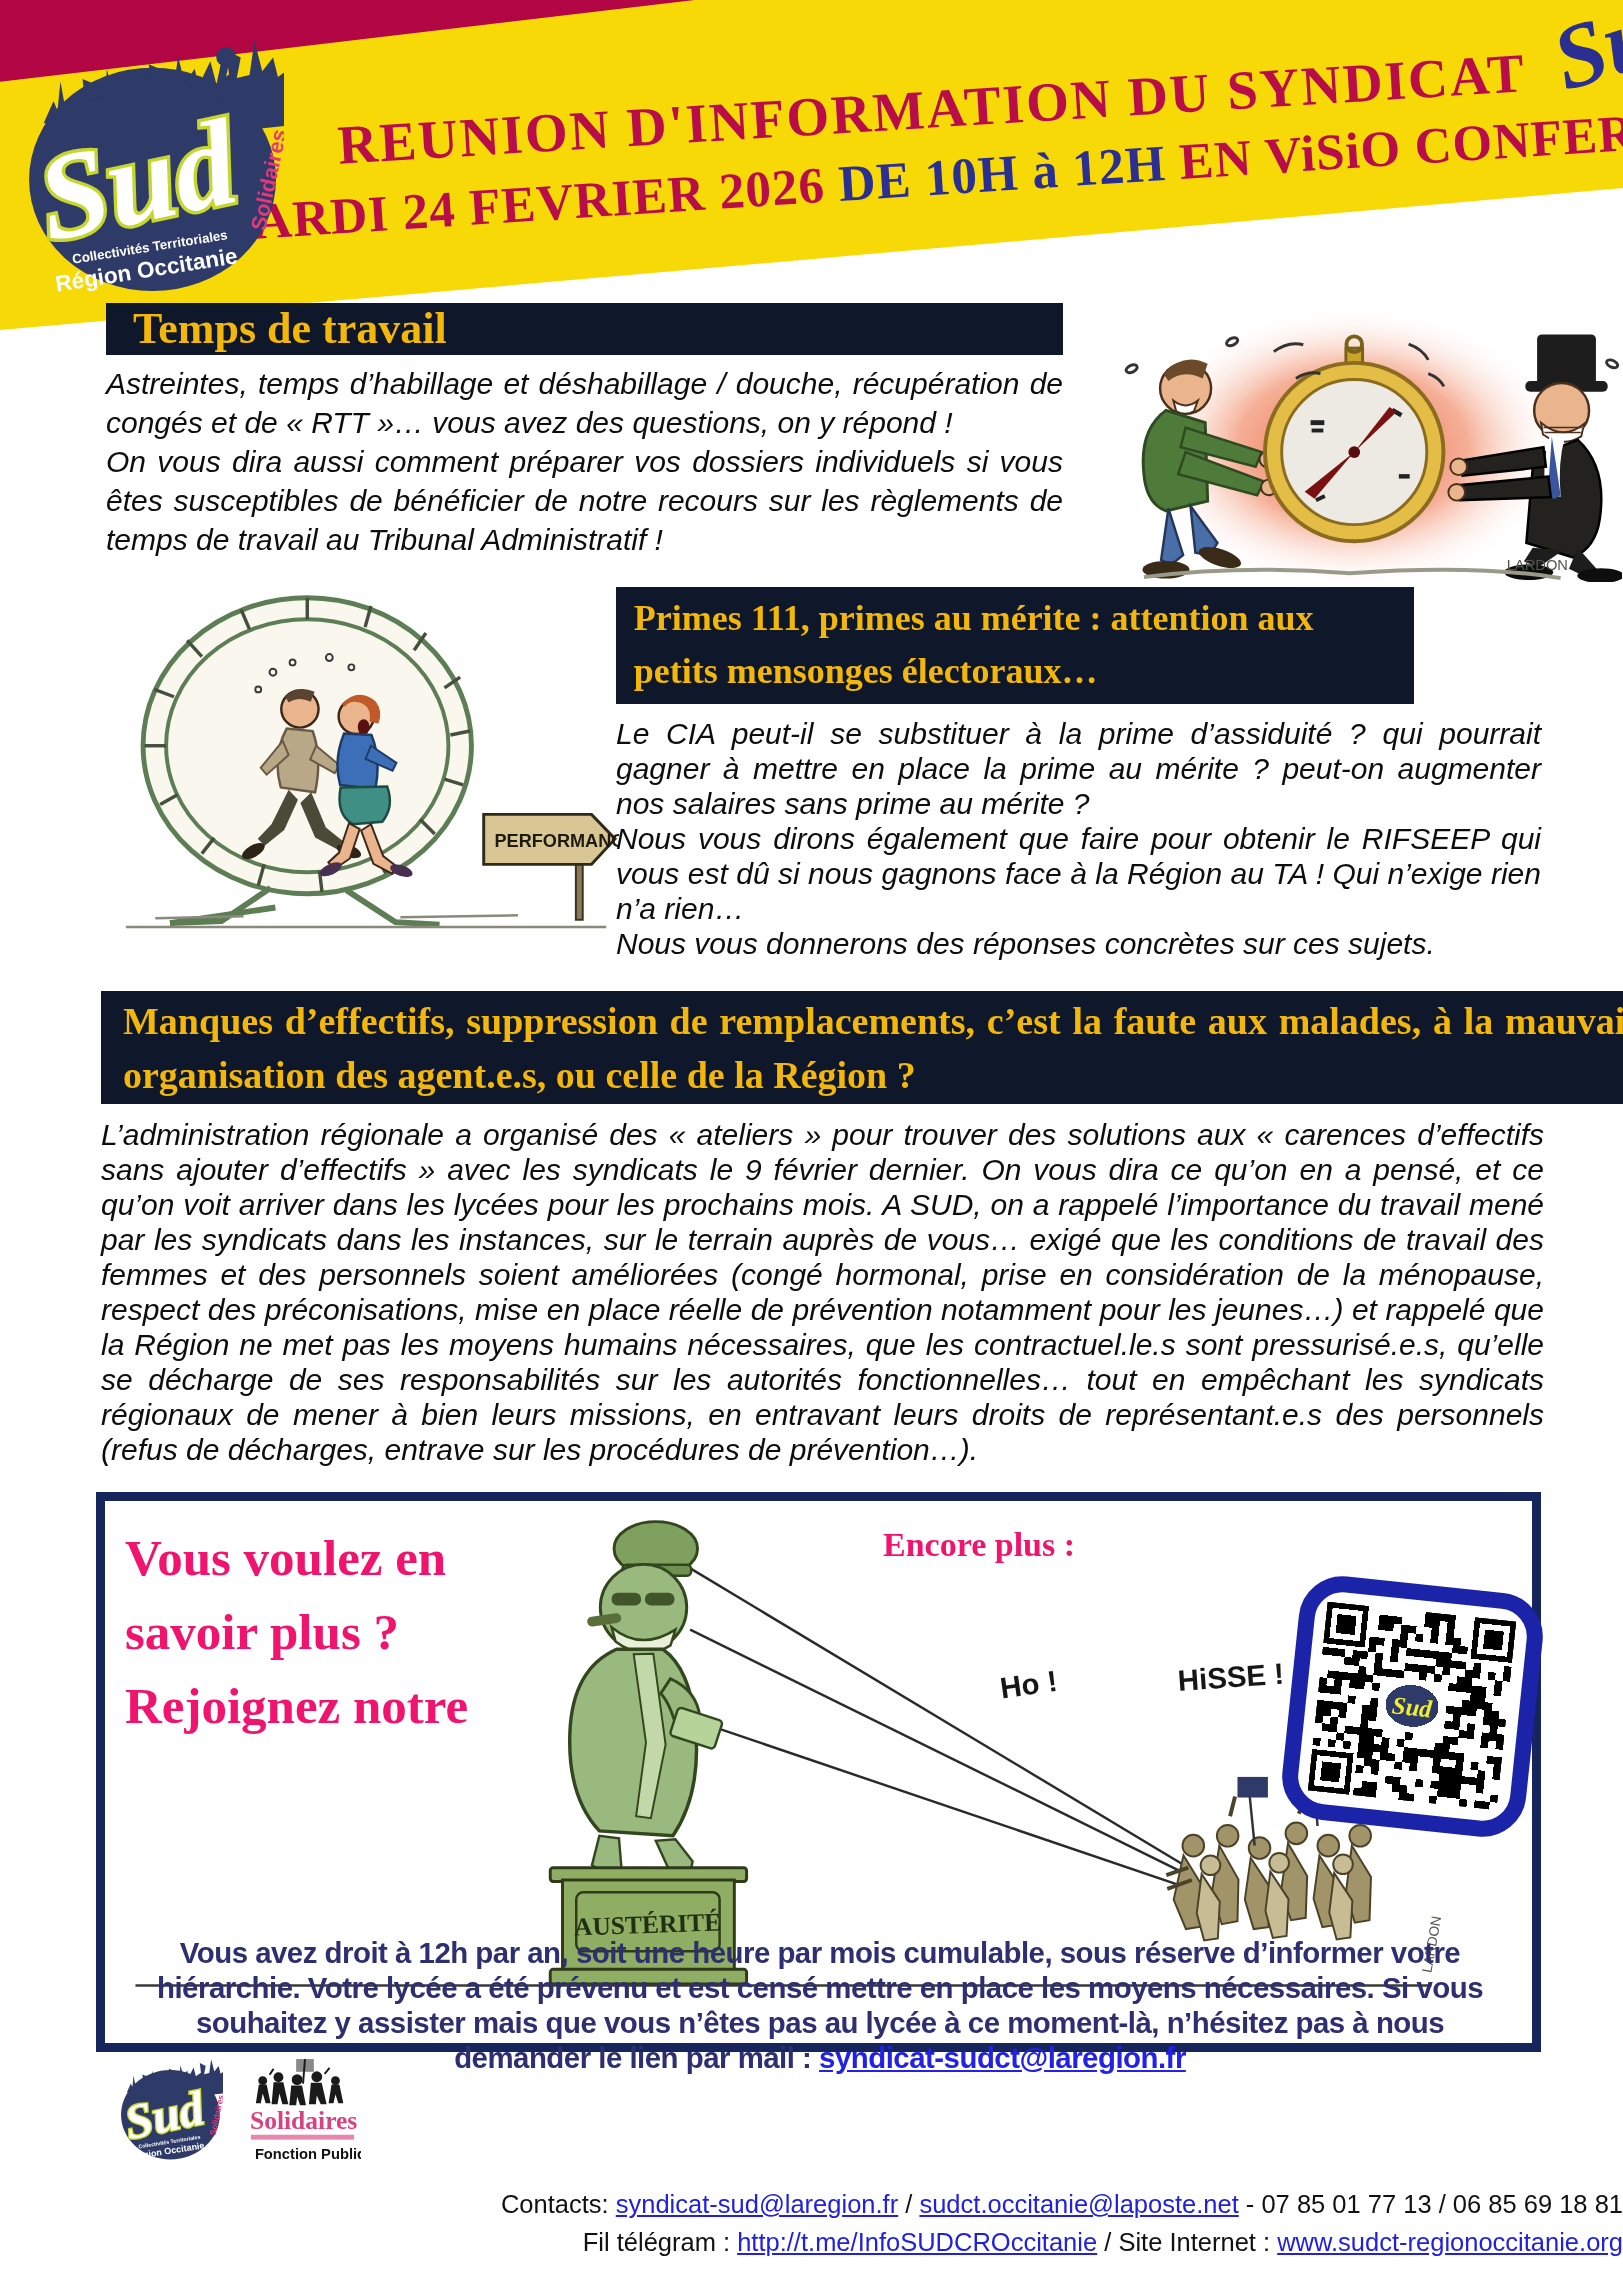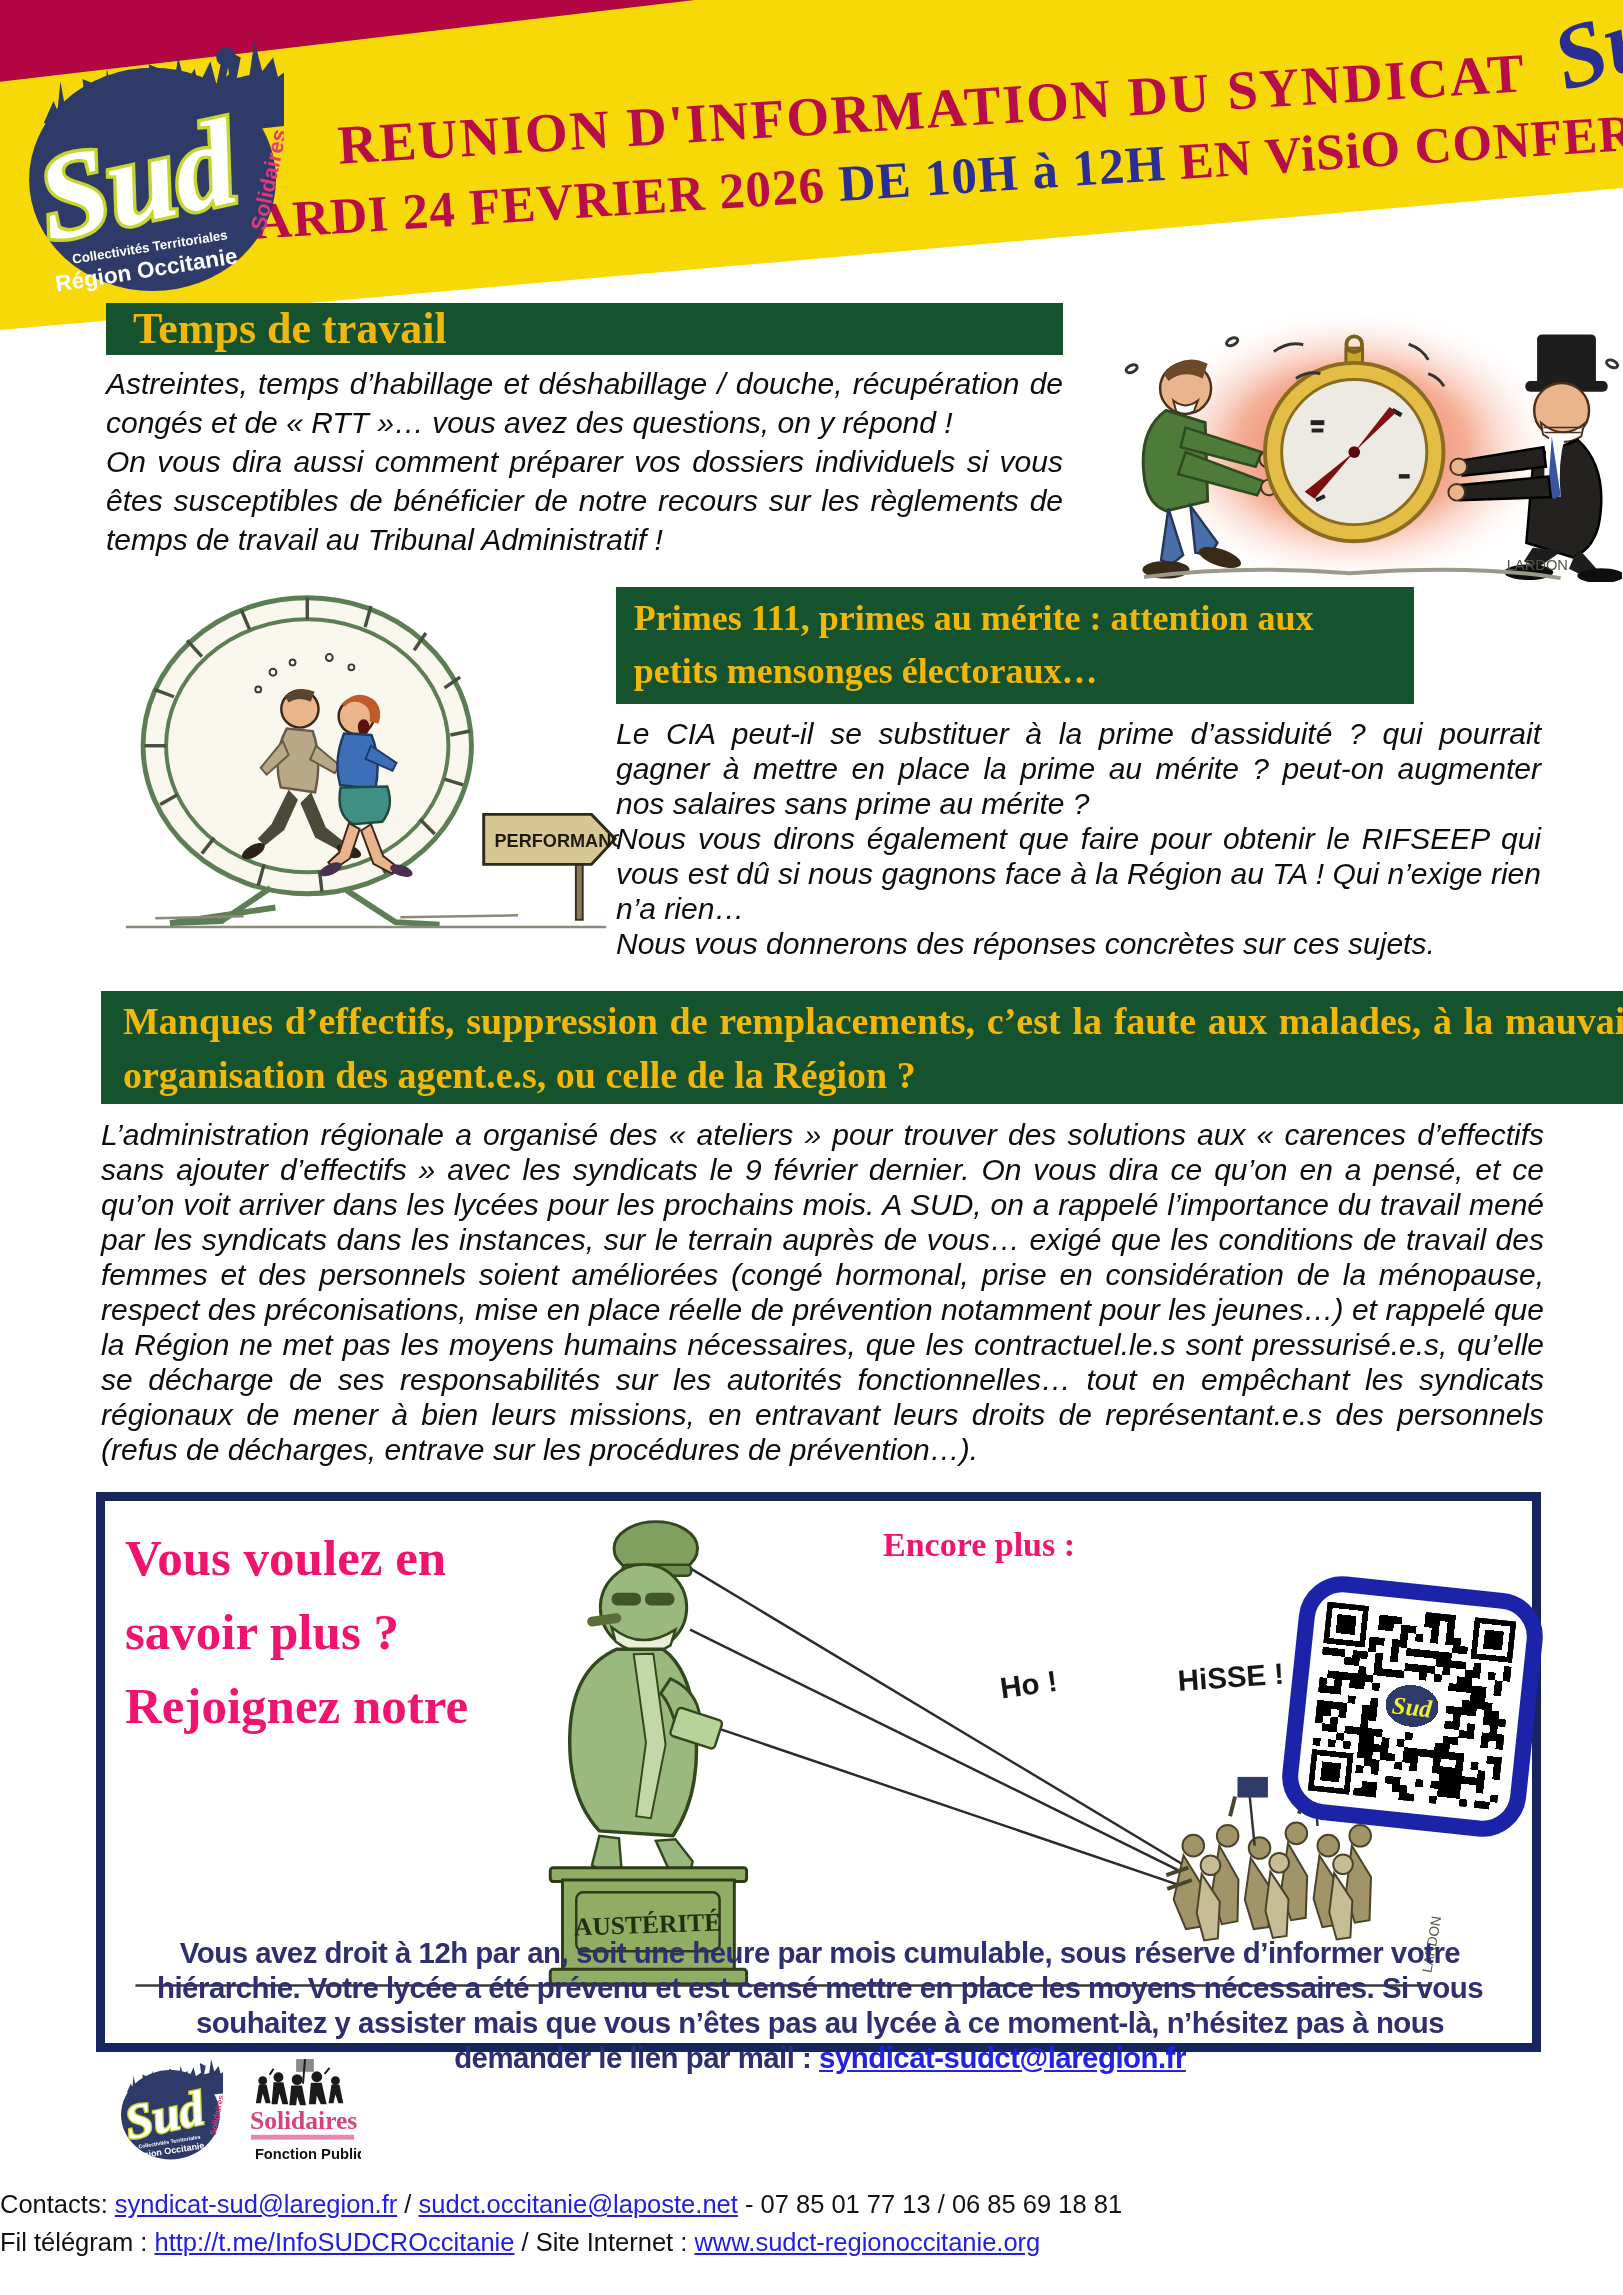--- a/index.html
+++ b/index.html
@@ -22,21 +22,21 @@
   .title2{left:204px;top:196px;transform:rotate(-3.7deg);transform-origin:left top;
     font-size:51px;letter-spacing:1px;white-space:nowrap;}
   .t-red{color:#b80d48;} .t-blue{color:#2b2f92;}
 
   
   .sud-logo-wrap{left:23.6px;top:30px;width:260px;height:267px;}
   .sud-logo-small{left:119px;top:2055px;width:260px;height:267px;
     transform:scale(0.40);transform-origin:top left;}
 
   
-  .bar{background:#14532d;color:#f2b70a;}
+  .bar{background:#0f172a;color:#f2b70a;}
   .bar1{left:106px;top:303px;width:957px;height:52px;font-size:44px;line-height:51px;padding-left:27px;box-sizing:border-box;}
   .bar2{left:616px;top:587px;width:798px;height:117px;font-size:36px;line-height:53px;padding:4.9px 14.7px 0 17.7px;box-sizing:border-box;}
   .bar3{left:101px;top:991px;width:1578px;height:113px;font-size:38px;line-height:54px;padding:2.9px 22px 0 22px;box-sizing:border-box;text-align:justify;}
   .body-txt{font-style:italic;color:#0d0d0d;font-size:30px;text-align:justify;}
   .body-txt p{margin:0;}
   .body1{left:106px;top:364px;width:957px;line-height:39px;}
   .body2{left:616px;top:716px;width:925px;line-height:35px;}
   .body3{left:101px;top:1117px;width:1443px;line-height:35px;}
 
   
@@ -51,21 +51,21 @@
   .more{left:883px;top:1526px;font-size:34px;text-align:right;}
   .box-scene{left:106px;top:1502px;width:1426px;height:540px;}
   .qr-wrap{left:1290px;top:1584px;width:245px;height:245px;transform:rotate(6deg);
     border:16.7px solid #1b23a8;border-radius:44px;background:#fff;box-sizing:border-box;padding:10.8px;}
   .navy-text{left:128px;top:1895px;width:1384px;text-align:center;font-weight:bold;
     color:#2e2f70;font-size:29.4px;line-height:35px;letter-spacing:-0.5px;margin-top:40px;}
   .navy-text a{color:#2222e6;}
 
   
   .solidaires-logo{left:248px;top:2055px;width:113px;height:128px;}
-  .contact-line{left:0;width:1623px;text-align:left;font-size:25.5px;color:#111;}
+  .contact-line{left:0;width:1623px;text-align:right;font-size:25.5px;color:#111;}
   .contact1{top:2190px;}
   .contact2{top:2228px;}
   a{color:#2020dd;text-decoration:underline;}
 </style>
 </head>
 <body>
 
 <div class="hero">
   <div class="hero-yellow"></div>
   <div class="hero-red"></div>

